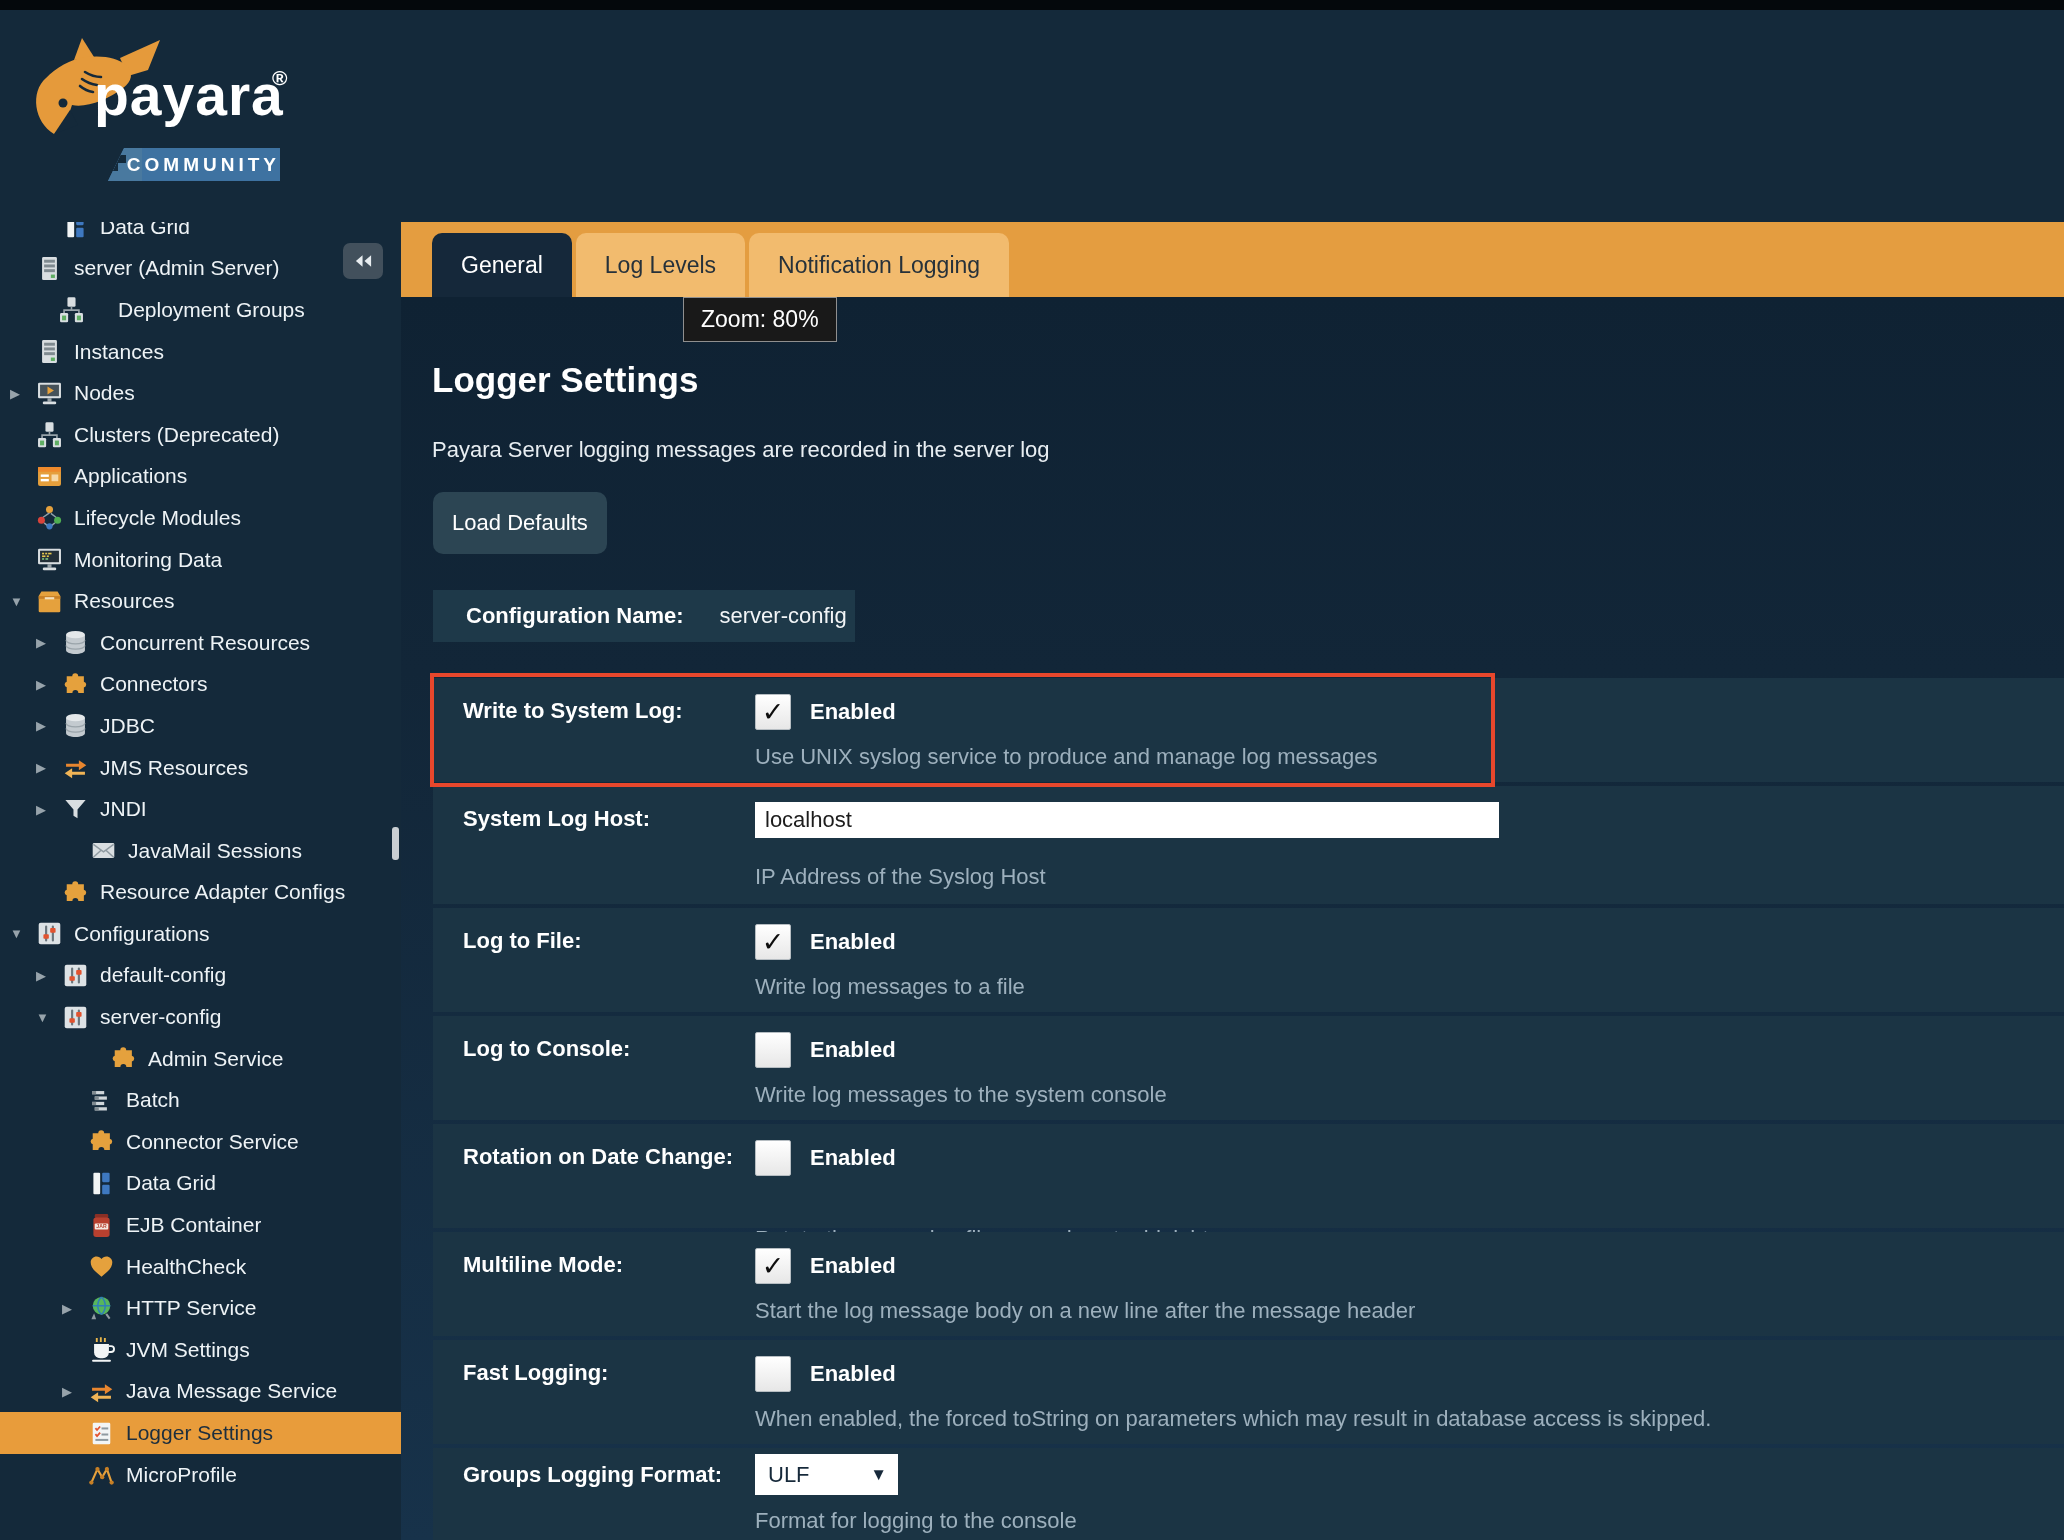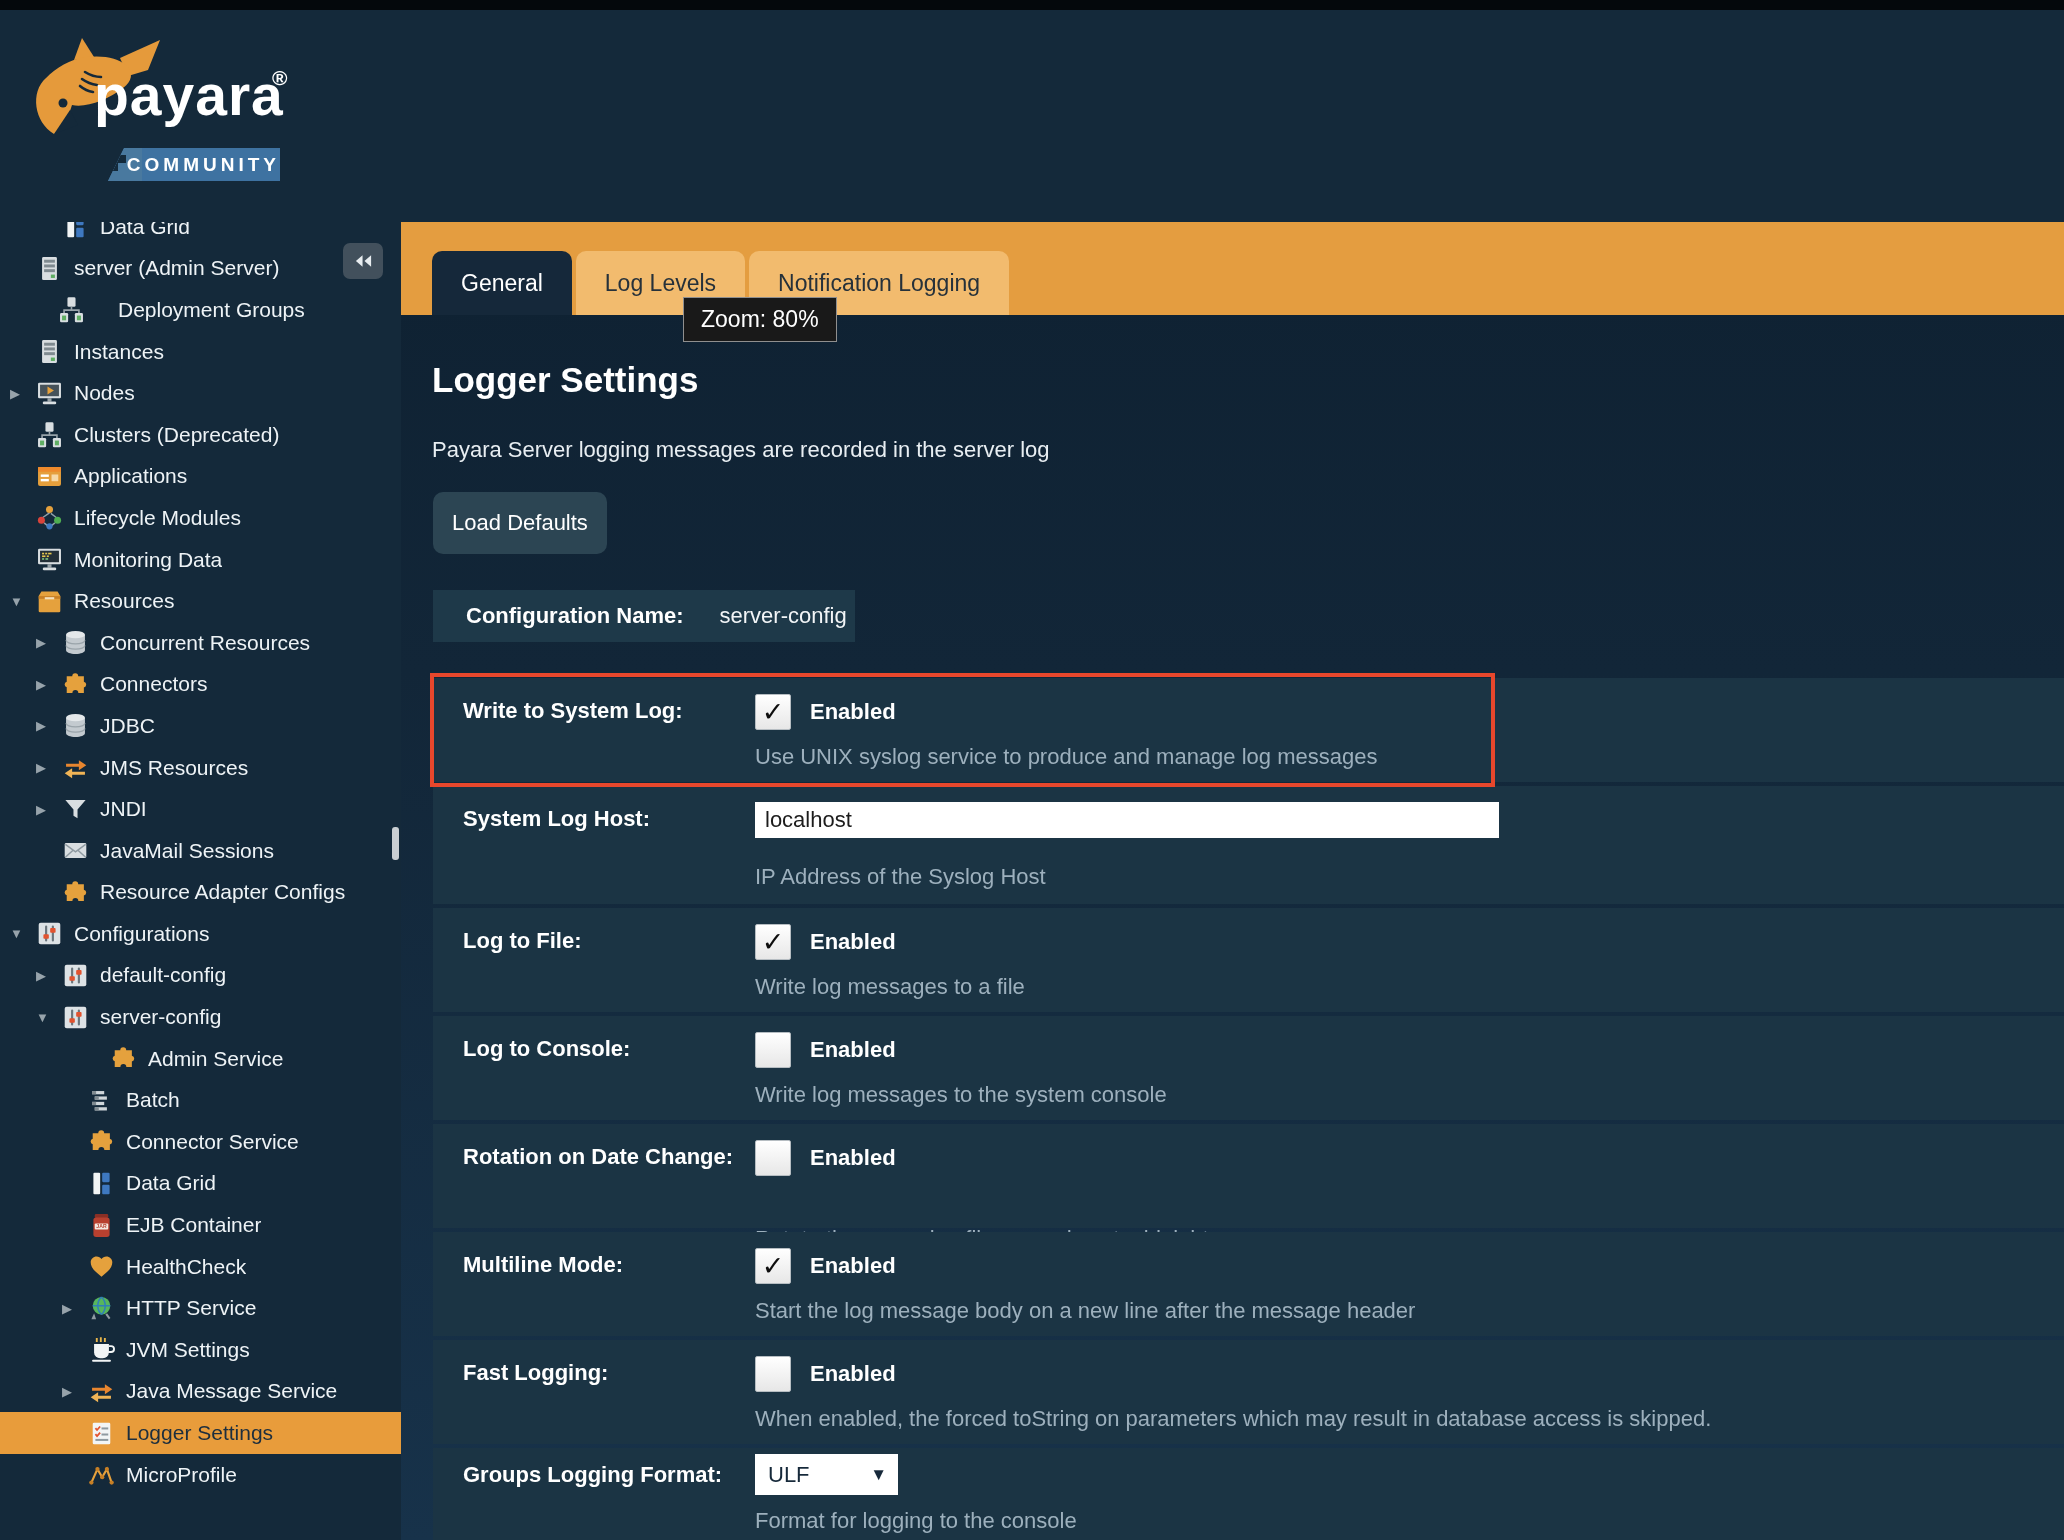--- a/index.html
+++ b/index.html
@@ -33,21 +33,21 @@
   .ti{display:inline-block;width:27px;height:27px;flex:none;margin-right:11px;}
   .ti svg{width:100%;height:100%;display:block;}
   .tlabel{overflow:hidden;}
   .collapse-btn{position:absolute;left:343px;top:21px;width:40px;height:36px;border-radius:7px;
          background:#42505c;display:flex;align-items:center;justify-content:center;}
   .collapse-btn svg{width:19px;height:14px;}
   .vthumb{position:absolute;left:392px;top:605px;width:7px;height:33px;background:#c9ced2;border-radius:3px;}
   
   .content{position:absolute;left:401px;top:297px;right:0;bottom:0;
            background:linear-gradient(180deg,#0f2233 0%,#122638 30%,#17324a 100%);}
-  .tabbar{position:absolute;left:401px;top:222px;right:0;height:93px;background:var(--accent-orange,#e49d40);
+  .tabbar{position:absolute;left:401px;top:222px;right:0;height:75px;background:var(--accent-orange,#e49d40);
           display:flex;align-items:flex-end;padding-left:31px;box-sizing:border-box;}
   .tab{height:64px;line-height:64px;padding:0 29px;margin-right:4px;border-radius:10px 10px 0 0;
        background:var(--tab-inactive,#f2bb6e);color:#26313a;font-size:23px;}
   .tab.active{background:#15283a;color:#fff;}
   .zoom-tip{position:absolute;left:683px;top:297px;background:#191919;border:1px solid #8f8f8f;
        color:#fff;font-size:23px;padding:8px 17px;}
   .page-title{position:absolute;left:432px;top:360px;color:#fff;font-size:35px;font-weight:bold;}
   .page-desc{position:absolute;left:432px;top:437px;color:#e8eef2;font-size:22px;}
   .load-defaults{position:absolute;left:433px;top:492px;width:174px;height:62px;border:none;border-radius:10px;
        background:var(--button-bg,#2c4553);color:#fff;font-size:22px;font-family:inherit;}
@@ -281,21 +281,21 @@
         </div>
         <div class="titem" style="padding-left: 36px;">
           <span class="caret">▶</span>
           <span class="ti">
             <svg viewBox="0 0 20 20">
               <path d="M2.5 3h15l-6 7v6.5l-3-1.8V10z" fill="#d9dee1"></path>
             </svg>
           </span>
           <span class="tlabel">JNDI</span>
         </div>
-        <div class="titem" style="padding-left: 36px;">
+        <div class="titem" style="padding-left: 36px; margin-left: 28px;">
           <span class="caret"></span>
           <span class="ti">
             <svg viewBox="0 0 20 20">
               <rect x="2" y="4.5" width="16" height="11" rx="1" fill="#d9dee1"></rect>
               <path d="M2.5 5.5L10 11l7.5-5.5M2.5 15l5.5-5M17.5 15l-5.5-5" stroke="#8f9aa1" stroke-width="1.1" fill="none"></path>
             </svg>
           </span>
           <span class="tlabel">JavaMail Sessions</span>
         </div>
         <div class="titem" style="padding-left: 36px;">

